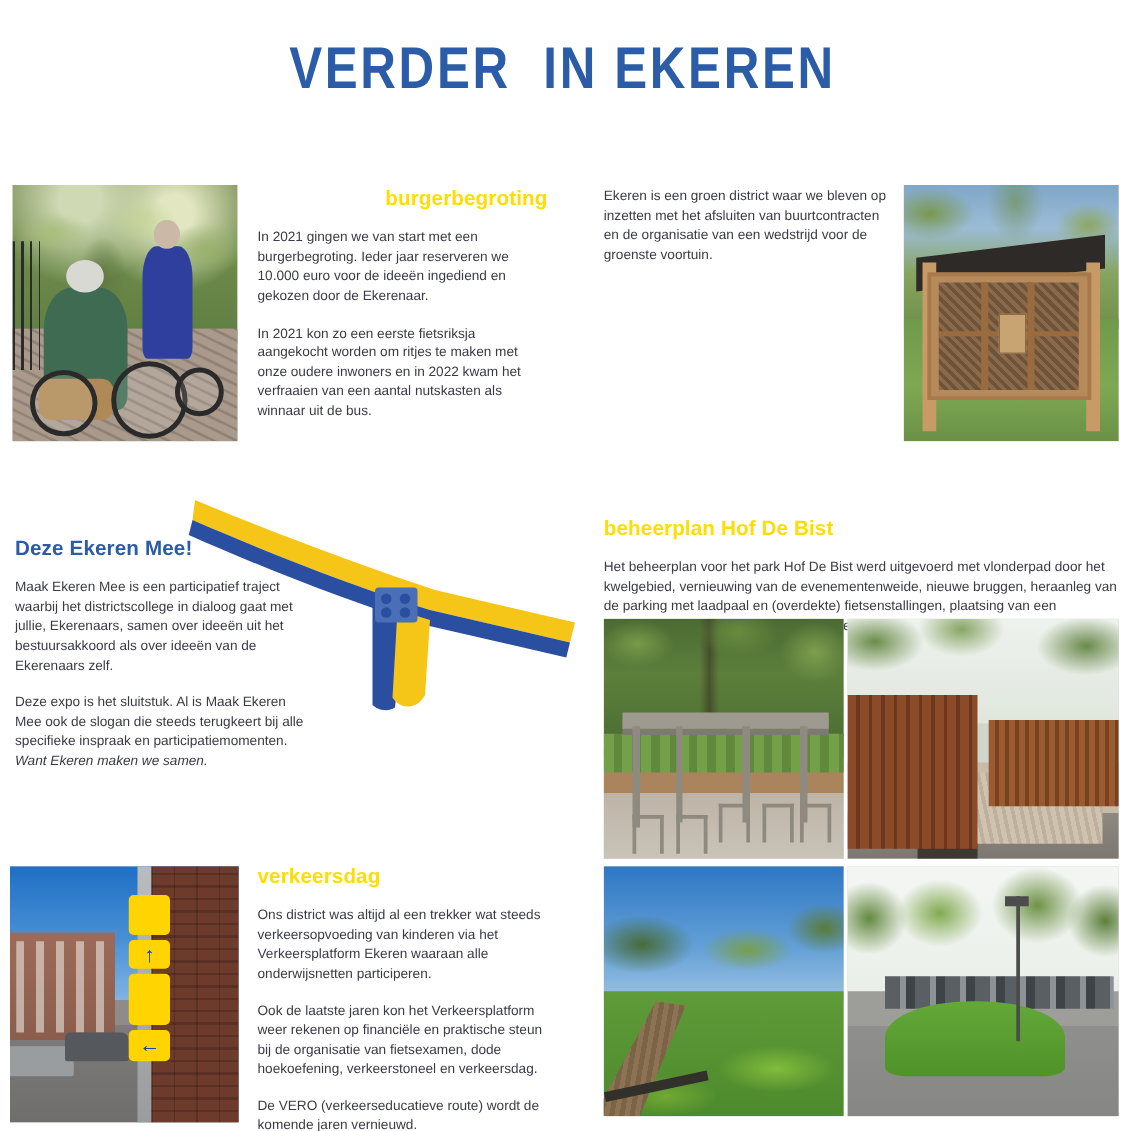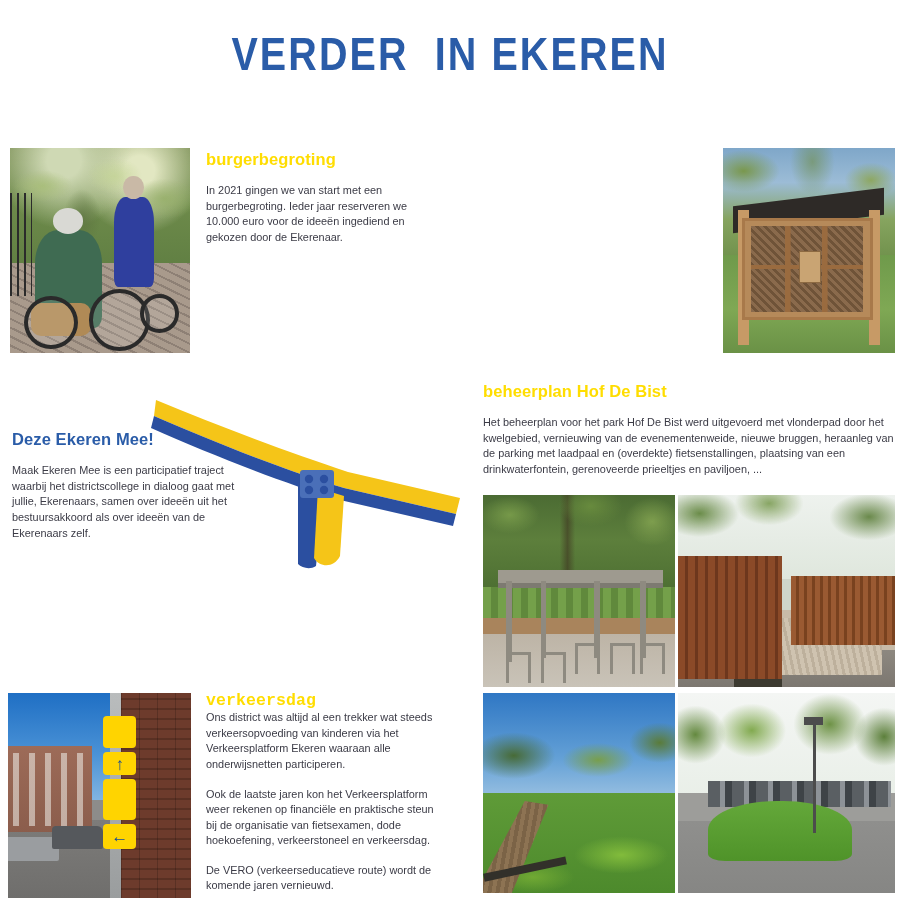--- a/index.html
+++ b/index.html
@@ -230,28 +230,30 @@
     <div class="grnd"></div>
     <div class="gate"></div>
     <div class="fig-a"></div>
     <div class="fig-b"></div>
     <div class="wheel w1"></div>
     <div class="wheel w2"></div>
     <div class="wheel w3"></div>
   </div>
 
   <div style="position:absolute;left:206px;top:150px;width:232px;">
-    <div class="h-sec h-yellow" style="margin-bottom:15px;">burgerbegroting</div>
+    <div class="h-sec h-yellow" style="margin-bottom:15px;text-align:right;">burgerbegroting</div>
     <div class="body-txt">
       <p>In 2021 gingen we van start met een burgerbegroting. Ieder jaar reserveren we 10.000 euro voor de ideeën ingediend en gekozen door de Ekerenaar.</p>
+      <p>In 2021 kon zo een eerste fietsriksja aangekocht worden om ritjes te maken met onze oudere inwoners en in 2022 kwam het verfraaien van een aantal nutskasten als winnaar uit de bus.</p>
     </div>
   </div>
 
   <div style="position:absolute;left:483px;top:150px;width:228px;">
     <div class="body-txt">
+      <p>Ekeren is een groen district waar we bleven op inzetten met het afsluiten van buurtcontracten en de organisatie van een wedstrijd voor de groenste voortuin.</p>
     </div>
   </div>
 
   <div class="photo" id="p2">
     <div class="sky"></div>
     <div class="grnd"></div>
     <div class="roof"></div>
     <div class="post pl"></div>
     <div class="post pr"></div>
     <div class="hut">
@@ -275,25 +277,26 @@
       <circle cx="176" cy="101" r="4.2" fill="#2b4fa0"></circle>
       <circle cx="161" cy="112" r="4.2" fill="#2b4fa0"></circle>
       <circle cx="176" cy="112" r="4.2" fill="#2b4fa0"></circle>
     </svg>
   </div>
 
   <div style="position:absolute;left:12px;top:430px;width:236px;">
     <div class="h-sec h-blue" style="margin-bottom:15px;">Deze Ekeren Mee!</div>
     <div class="body-txt">
       <p>Maak Ekeren Mee is een participatief traject waarbij het districtscollege in dialoog gaat met jullie, Ekerenaars, samen over ideeën uit het bestuursakkoord als over ideeën van de Ekerenaars zelf.</p>
+      <p><span>Deze expo is het sluitstuk. Al is Maak Ekeren Mee ook de slogan die steeds terugkeert bij alle specifieke inspraak en participatiemomenten. </span><span class="it">Want Ekeren maken we samen.</span></p>
     </div>
   </div>
 
   <div style="position:absolute;left:483px;top:382px;width:412px;">
-    <div class="h-sec h-yellow" style="margin-bottom:15px;">beheerplan Hof De Bist</div>
+    <div class="h-sec h-yellow" style="margin-bottom:15px;margin-top:32px;">beheerplan Hof De Bist</div>
     <div class="body-txt">
       <p>Het beheerplan voor het park Hof De Bist werd uitgevoerd met vlonderpad door het kwelgebied, vernieuwing van de evenementenweide, nieuwe bruggen, heraanleg van de parking met laadpaal en (overdekte) fietsenstallingen, plaatsing van een drinkwaterfontein, gerenoveerde prieeltjes en paviljoen, ...</p>
     </div>
   </div>
 
   <div class="photo" id="p3">
     <div class="sky"></div>
     <div class="grnd"></div>
     <div class="hedge"></div>
     <div class="canopy"></div>
@@ -344,21 +347,21 @@
     <div class="sign s2">
       <span class="arrow-up">↑</span>
     </div>
     <div class="sign s3"></div>
     <div class="sign s4">
       <span class="arrow-left">←</span>
     </div>
   </div>
 
   <div style="position:absolute;left:206px;top:692px;width:238px;">
-    <div class="h-sec h-yellow" style="margin-bottom:0;font-family:Liberation Mono, monospace;">verkeersdag</div>
+    <div class="h-sec h-yellow" style="margin-bottom:15px;">verkeersdag</div>
     <div class="body-txt">
       <p>Ons district was altijd al een trekker wat steeds verkeersopvoeding van kinderen via het Verkeersplatform Ekeren waaraan alle onderwijsnetten participeren.</p>
       <p>Ook de laatste jaren kon het Verkeersplatform weer rekenen op financiële en praktische steun bij de organisatie van fietsexamen, dode hoekoefening, verkeerstoneel en verkeersdag.</p>
       <p>De VERO (verkeerseducatieve route) wordt de komende jaren vernieuwd.</p>
     </div>
   </div>
 
 </div>
 
 </body></html>

